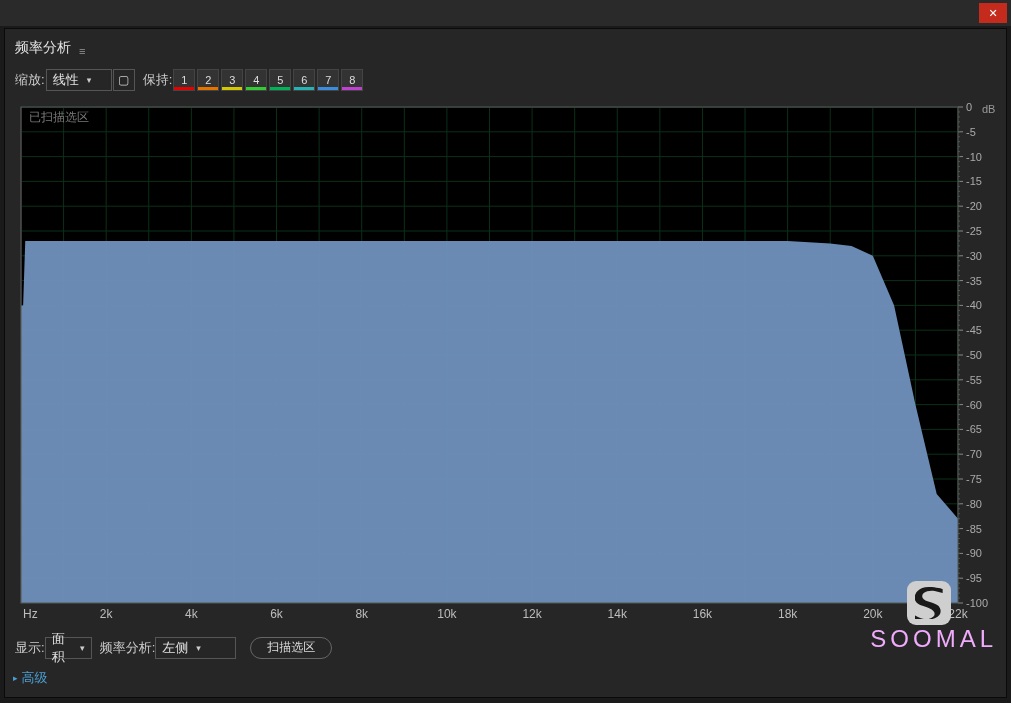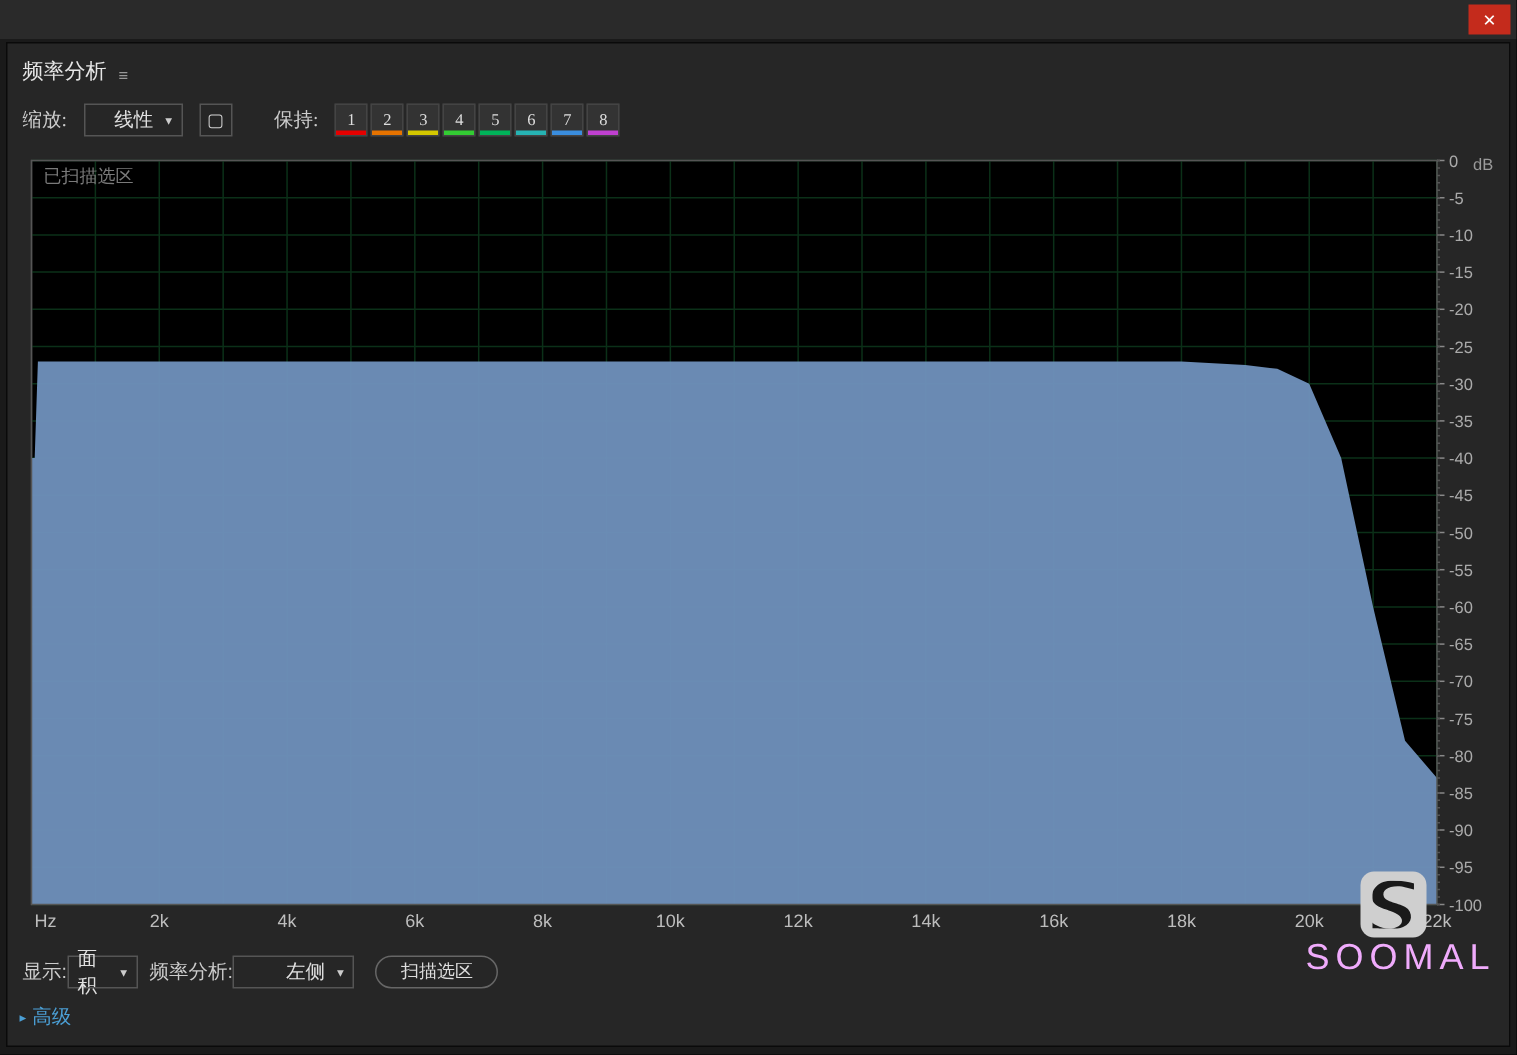--- a/index.html
+++ b/index.html
@@ -45,28 +45,27 @@
   padding: 10px 10px 8px 10px;
   gap: 8px;
   color: #e6e6e6;
   font-size: 14px;
 }
 .menu-icon { color: #999; font-size: 11px; }
 .toolbar {
   display: flex;
   align-items: center;
   padding: 4px 10px 8px 10px;
-  gap: 11px;
-  font-family: Liberation Serif, serif;
+  gap: 1px;
 }
 .lbl { color: #ccc; font-size: 13px; }
 .dropdown {
   display: inline-flex;
   align-items: center;
-  justify-content: flex-end;
+  justify-content: flex-start;
   padding: 2px 6px;
   background: #262626;
   border: 1px solid #555;
   height: 22px;
   color: #e0e0e0;
   font-size: 13px;
 }
 .dropdown .chev { margin-left: 8px; color: #ccc; font-size: 9px; }
 .icon-box {
   width: 22px;

